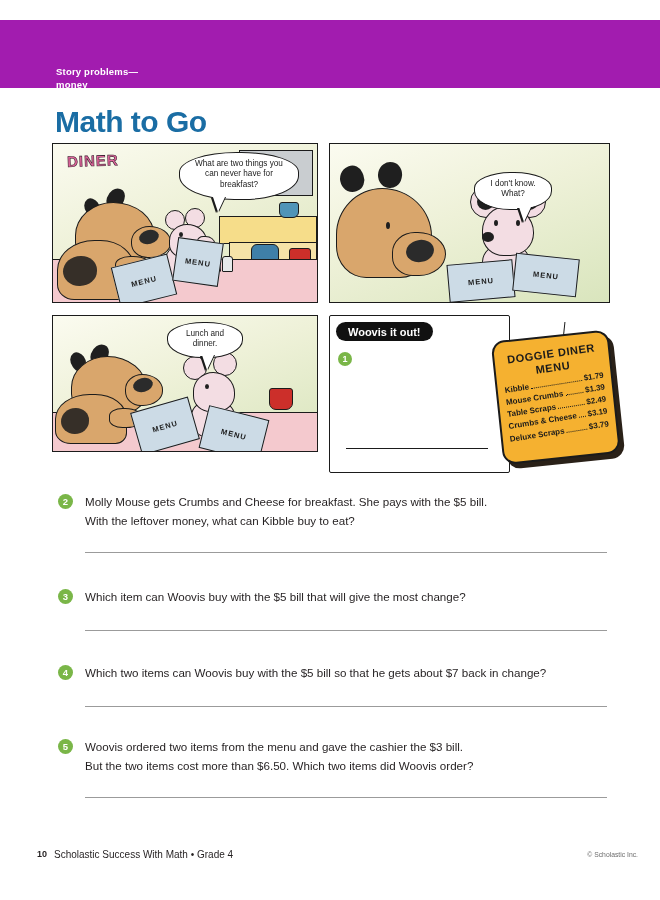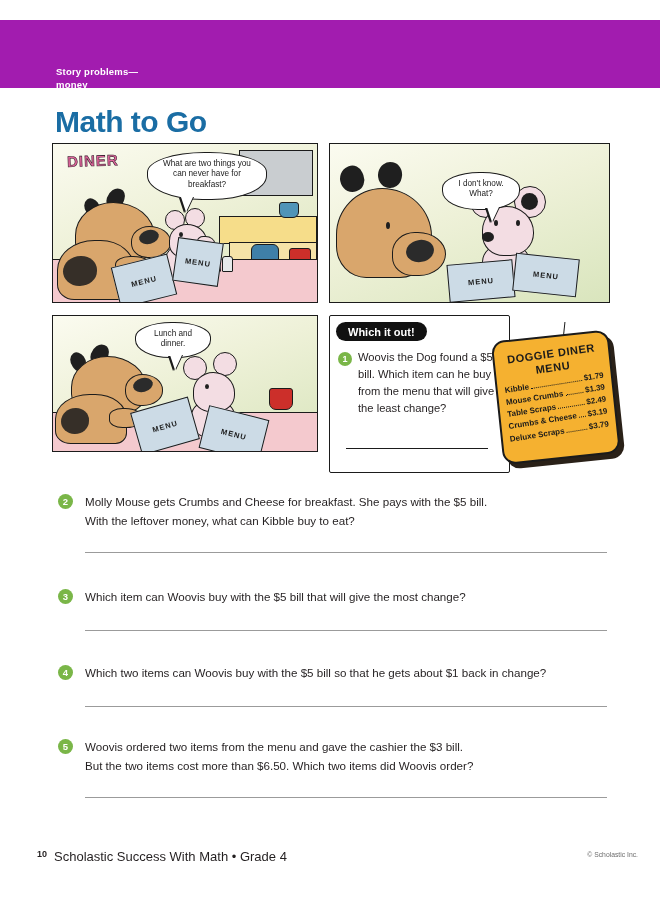--- a/index.html
+++ b/index.html
@@ -88,20 +88,21 @@
   .balloon {
     position: absolute;
     background: #ffffff;
     border: 1.4px solid #1b1b1b;
     border-radius: 48% 48% 46% 46% / 42% 42% 50% 50%;
     text-align: center;
     color: #1b1b1b;
     line-height: 1.25;
     padding: 6px 9px;
     box-sizing: border-box;
+    margin-left: 32px;
   }
   .balloon::after {
     content: "";
     position: absolute;
     width: 0; height: 0;
     border-left: 5px solid transparent;
     border-right: 7px solid transparent;
     border-top: 15px solid #ffffff;
     bottom: -13px;
     left: 28%;
@@ -490,21 +491,21 @@
     position: absolute;
     left: 22px; top: 849px;
     font-size: 9px;
     font-weight: bold;
     color: #231f20;
     margin-left: 15px;
   }
   .footer-title {
     position: absolute;
     left: 54px; top: 849px;
-    font-size: 13px;
+    font-size: 10px;
     color: #231f20;
   }
   .footer-copy {
     position: absolute;
     right: 22px; top: 851px;
     font-size: 6.8px;
     color: #6d6d6d;
   }
 </style>
 </head>
@@ -603,23 +604,22 @@
     <div class="m-dot" style="left:152px;top:68px;width:4px;height:5px;"></div>
 
     <div class="menu-sheet menu-e">MENU</div>
     <div class="menu-sheet menu-f">MENU</div>
 
     <div class="balloon balloon-3">Lunch and dinner.</div>
   </div>
 </div>
 
 <div class="figure-box">
-  <div class="figure-pill">Which it out!</div>
+  <div class="figure-pill">Woovis it out!</div>
   <div class="q1-badge">1</div>
-  <div class="q1-text">Woovis the Dog found a $5 bill. Which item can he buy from the menu that will give the least change?</div>
   <div class="q1-line"></div>
 </div>
 
 <div class="menu-card-wrap">
   <div class="menu-hook"></div>
   <div class="menu-card-shadow"></div>
   <div class="menu-card">
     <div class="menu-card-title">
       <div>DOGGIE DINER</div>
       <div>MENU</div>
@@ -667,21 +667,21 @@
   <div class="q-badge">3</div>
   <div class="q-text">
     <span>Which item can Woovis buy with the $5 bill that will give the most change?</span>
   </div>
 </div>
 <div class="answer-line" style="top:630px;"></div>
 
 <div class="question" style="top:664px;">
   <div class="q-badge">4</div>
   <div class="q-text">
-    <span>Which two items can Woovis buy with the $5 bill so that he gets about $1 back in change?</span>
+    <span>Which two items can Woovis buy with the $5 bill so that he gets about $7 back in change?</span>
   </div>
 </div>
 <div class="answer-line" style="top:706px;"></div>
 
 <div class="question" style="top:738px;">
   <div class="q-badge">5</div>
   <div class="q-text">
     <span>Woovis ordered two items from the menu and gave the cashier the $3 bill.</span>
     <span class="line2">But the two items cost more than $6.50. Which two items did Woovis order?</span>
   </div>

